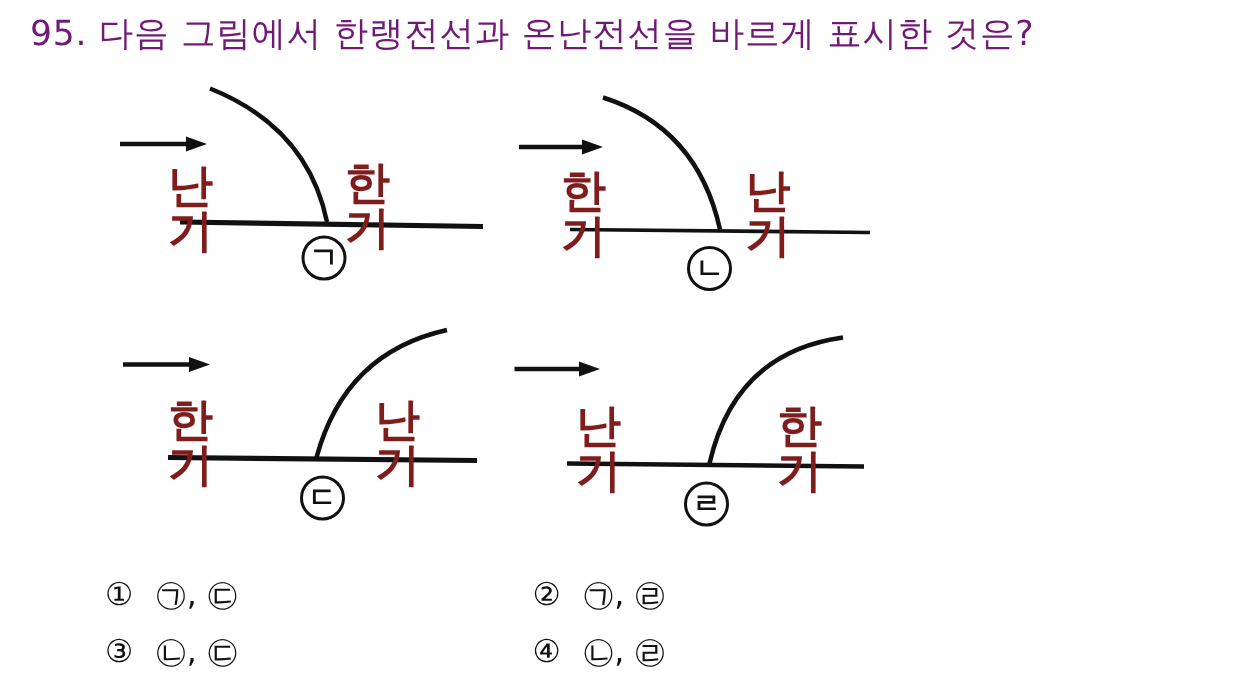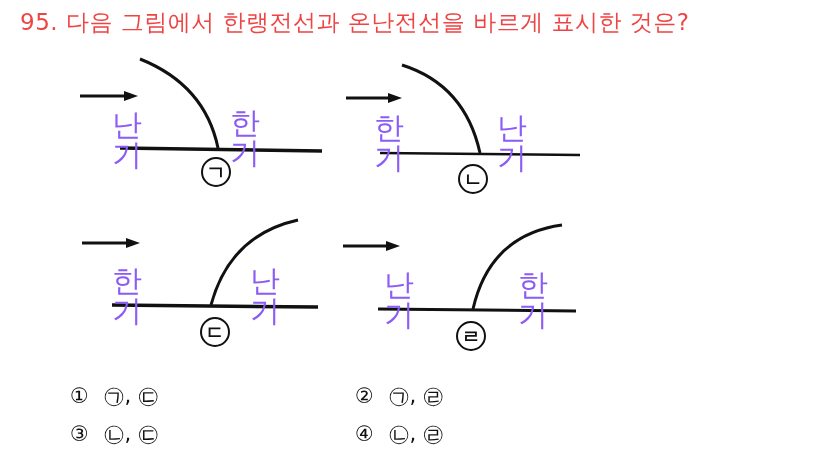--- a/index.html
+++ b/index.html
@@ -1,23 +1,23 @@
 <!DOCTYPE html>
 <html><head>
 <meta charset="utf-8">
 <style>
   html, body { margin:0; padding:0; background:#ffffff; }
   body { width:826px; height:451px; position:relative; overflow:hidden;
          font-family:"DejaVu Sans", sans-serif; color:#111; }
   .question { position:absolute; left:20px; top:7px; font-size:23px; letter-spacing:0.5px;
-              font-family:"DejaVu Sans", sans-serif; font-weight:400; color:#ef4444; white-space:nowrap; }
+              font-family:"DejaVu Sans", sans-serif; font-weight:400; color:#701a75; white-space:nowrap; }
   .panel { position:absolute; }
   .panel svg { position:absolute; left:0; top:0; overflow:visible; }
-  .lbl { position:absolute; font-size:30px; font-family:"DejaVu Sans", sans-serif; color:#8b5cf6;
-         font-weight:400; letter-spacing:1px; line-height:1; }
+  .lbl { position:absolute; font-size:30px; font-family:"DejaVu Sans", sans-serif; color:#7f1d1d;
+         font-weight:700; letter-spacing:1px; line-height:1; }
   .mark { position:absolute; width:30px; height:30px; border:2px solid #111; border-radius:50%;
           display:flex; align-items:center; justify-content:center; font-size:19px; font-weight:700;
           line-height:1; box-sizing:border-box; }
   .choices { position:absolute; font-size:21px; color:#111; font-family:"DejaVu Sans", sans-serif; }
   .choice { position:absolute; white-space:nowrap; }
 </style>
 </head>
 <body>
 
 <div class="question">

